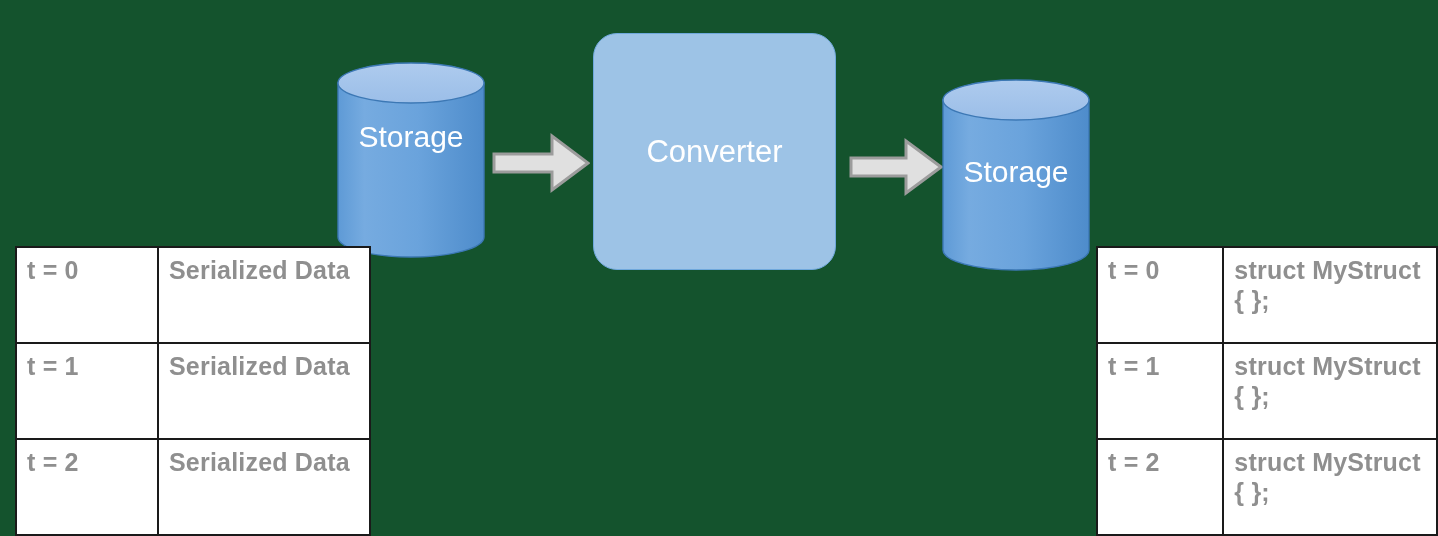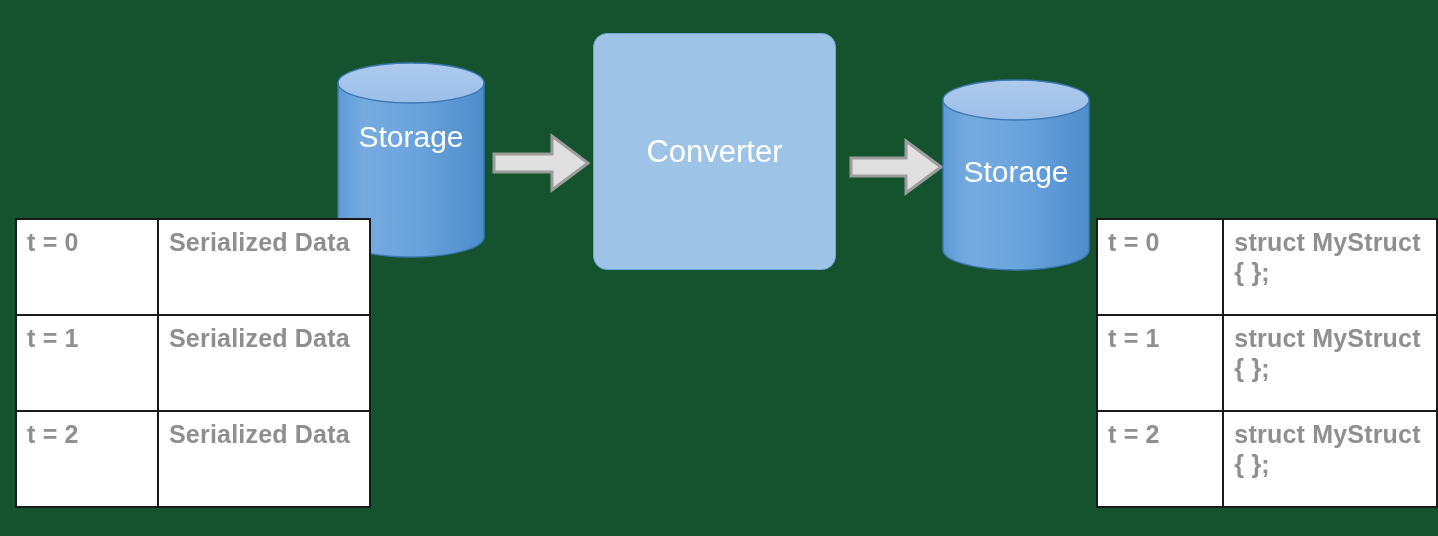--- a/index.html
+++ b/index.html
@@ -17,20 +17,21 @@
     background: #14532d;
     overflow: hidden;
   }
 
   
   .data-table {
     position: absolute;
     border-collapse: collapse;
     table-layout: fixed;
     background: #ffffff;
+    margin-top: 28px;
   }
   .data-table td {
     border: 2px solid #1a1a1a;
     vertical-align: top;
     padding: 8px 10px 10px 10px;
     font-weight: bold;
     font-size: 25px;
     line-height: 1.18;
     color: #8f8f8f;
     letter-spacing: 0.2px;
@@ -63,21 +64,21 @@
 
   
   #converter-box {
     position: absolute;
     left: 593px;
     top: 33px;
     width: 243px;
     height: 237px;
     background: #9DC3E6;
     border: 1.5px solid #6FA8DC;
-    border-radius: 14px;
+    border-radius: 24px;
     box-sizing: border-box;
   }
   #converter-label {
     position: absolute;
     left: 0;
     top: 0;
     width: 100%;
     height: 100%;
     display: flex;
     align-items: center;

